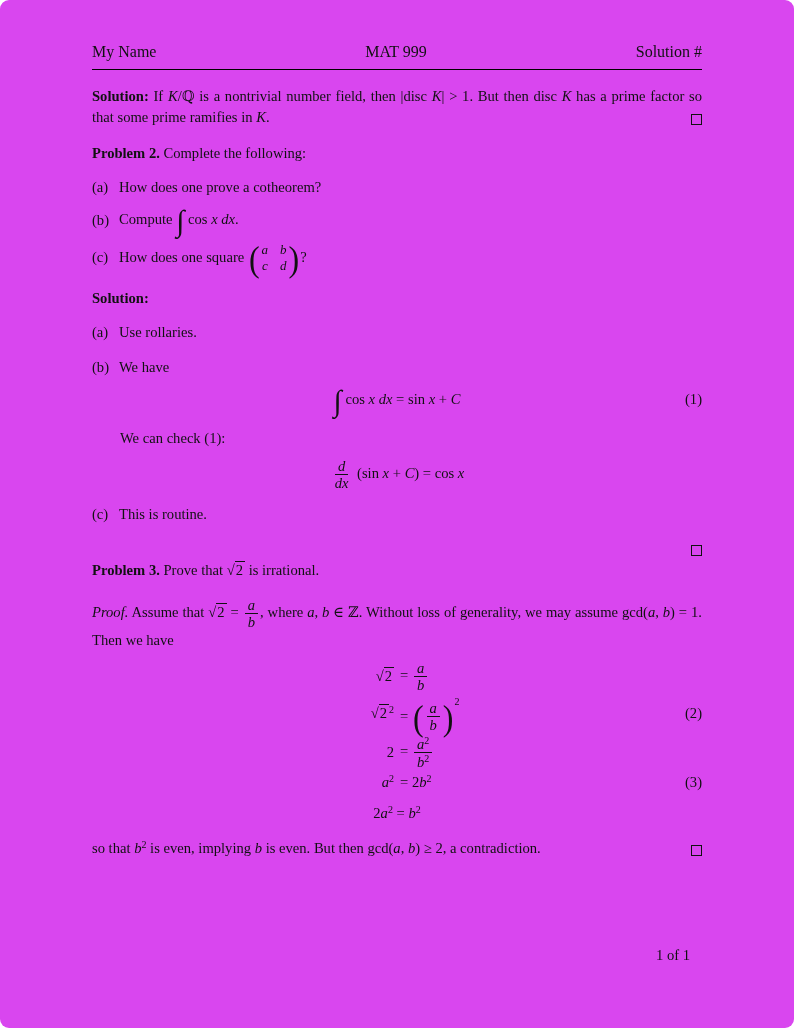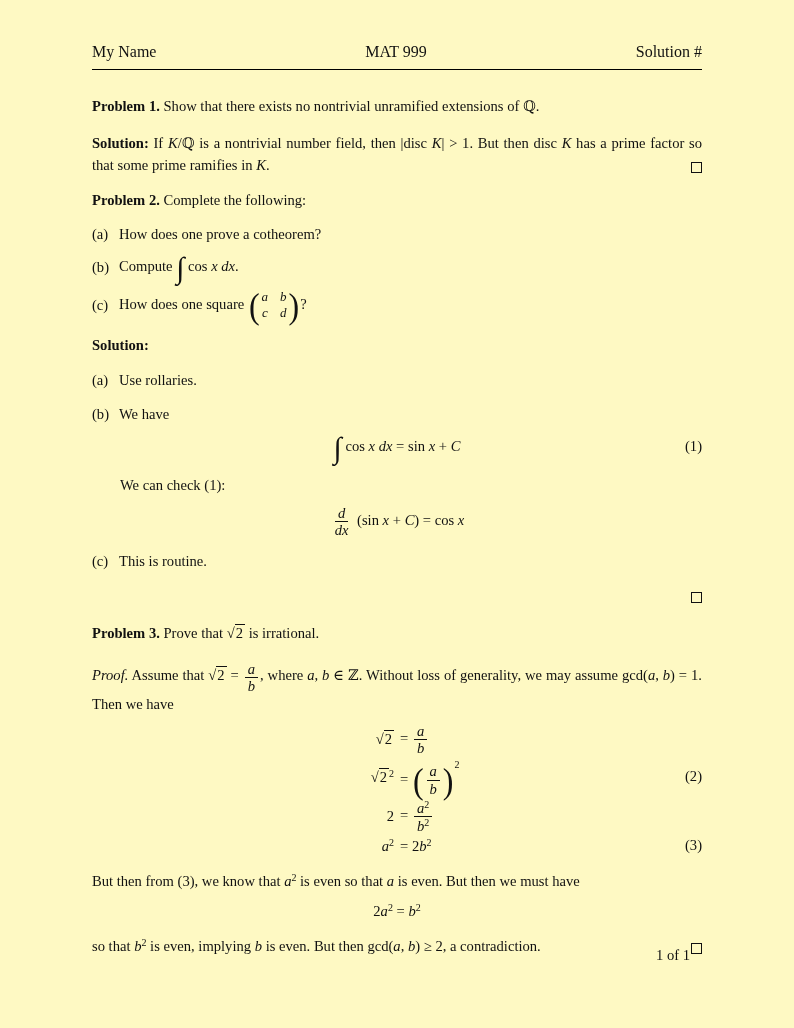--- a/index.html
+++ b/index.html
@@ -1,20 +1,20 @@
 <!DOCTYPE html>
 <html><head>
 <meta charset="utf-8">
 <style>
   html,body{margin:0;padding:0;background:#fff;}
   .page{
     width:794px;height:1028px;position:relative;box-sizing:border-box;
-    padding:40px 92px 0;overflow:hidden;background:#fef9c3;color:#111;
+    padding:40px 92px 0;overflow:hidden;background:#d946ef;color:#111;
     font-family:"Liberation Serif","DejaVu Serif",serif;
-    font-size:14.6px;line-height:1.45;
+    font-size:14.6px;line-height:1.45;border-radius:9px;
   }
   
   .header{display:flex;justify-content:space-between;align-items:baseline;
     border-bottom:1.5px solid #000;padding-bottom:6px;font-size:16px;}
   
   .para{margin:14px 0 0;text-align:justify;}
   .tight{margin-top:16px;}
   .indent{margin-left:28px;text-align:left;}
   .tbf{font-weight:bold;}
   
@@ -57,21 +57,20 @@
 <body>
 
 <div class="page">
 
   <div class="header">
     <span>My Name</span>
     <span>MAT 999</span>
     <span>Solution #</span>
   </div>
 
-  <p class="para" style="margin-top:26px"><span><span class="tbf">Problem 1.</span><span class="mr"> Show that there exists no nontrivial unramified extensions of ℚ.</span></span></p>
 
   <p class="para tight"><span><span class="tbf">Solution:</span><span class="mr"> If </span><span class="mi">K</span><span class="mr">/ℚ is a nontrivial number field, then |disc </span><span class="mi">K</span><span class="mr">| &gt; 1. But then disc </span><span class="mi">K</span><span class="mr"> has a prime factor so that some prime ramifies in </span><span class="mi">K</span><span class="mr">.</span></span><span class="qed"></span></p>
 
   <p class="para"><span><span class="tbf">Problem 2.</span><span class="mr"> Complete the following:</span></span></p>
 
   <div class="list-item">
     <span class="li-label">(a)</span>
     <span class="li-body"><span class="mr">How does one prove a cotheorem?</span></span>
   </div>
   <div class="list-item" style="margin-top:9px">
@@ -115,21 +114,21 @@
 
   <div class="list-item">
     <span class="li-label">(c)</span>
     <span class="li-body"><span class="mr">This is routine.</span></span>
   </div>
 
   <div class="qedline">
       <span class="qedbox"></span>
     </div>
 
-  <p class="para" style="margin-top:20px"><span><span class="tbf">Problem 3.</span><span class="mr"> Prove that </span><span class="msqrt"><span class="msurd">√</span><span class="mrad"><span class="mr">2</span></span></span><span class="mr"> is irrational.</span></span></p>
+  <p class="para" style="margin-top:4px"><span><span class="tbf">Problem 3.</span><span class="mr"> Prove that </span><span class="msqrt"><span class="msurd">√</span><span class="mrad"><span class="mr">2</span></span></span><span class="mr"> is irrational.</span></span></p>
 
   <p class="para tight"><span><span class="mi">Proof.</span><span class="mr"> Assume that </span><span class="msqrt"><span class="msurd">√</span><span class="mrad"><span class="mr">2</span></span></span><span class="mr"> = </span><span class="mfrac">
           <span class="mnum"><span class="mi">a</span></span>
           <span class="mden"><span class="mi">b</span></span>
         </span><span class="mr">, where </span><span class="mi">a</span><span class="mr">, </span><span class="mi">b</span><span class="mr"> ∈ ℤ. Without loss of generality, we may assume gcd(</span><span class="mi">a</span><span class="mr">, </span><span class="mi">b</span><span class="mr">) = 1. Then we have</span></span></p>
 
   <div class="alignblk">
     <div class="align-row">
       <span class="alhs"><span class="msqrt"><span class="msurd">√</span><span class="mrad"><span class="mr">2</span></span></span></span>
       <span class="arhs"><span class="mr">= </span><span class="mfrac">
@@ -154,21 +153,20 @@
           </span></span>
       <span class="eqnum"></span>
     </div>
     <div class="align-row">
       <span class="alhs"><span class="mi">a</span><span class="msup">2</span></span>
       <span class="arhs"><span class="mr">= 2</span><span class="mi">b</span><span class="msup">2</span></span>
       <span class="eqnum">(3)</span>
     </div>
   </div>
 
-  <p class="para"><span><span class="mr">But then from (3), we know that </span><span class="mi">a</span><span class="msup">2</span><span class="mr"> is even so that </span><span class="mi">a</span><span class="mr"> is even. But then we must have</span></span></p>
 
   <div class="displayeq">
     <span><span class="mr">2</span><span class="mi">a</span><span class="msup">2</span><span class="mr"> = </span><span class="mi">b</span><span class="msup">2</span></span>
   </div>
 
   <p class="para"><span><span class="mr">so that </span><span class="mi">b</span><span class="msup">2</span><span class="mr"> is even, implying </span><span class="mi">b</span><span class="mr"> is even. But then gcd(</span><span class="mi">a</span><span class="mr">, </span><span class="mi">b</span><span class="mr">) ≥ 2, a contradiction.</span></span><span class="qed"></span></p>
 
   <div class="footer">1 of 1</div>
 
 </div>

